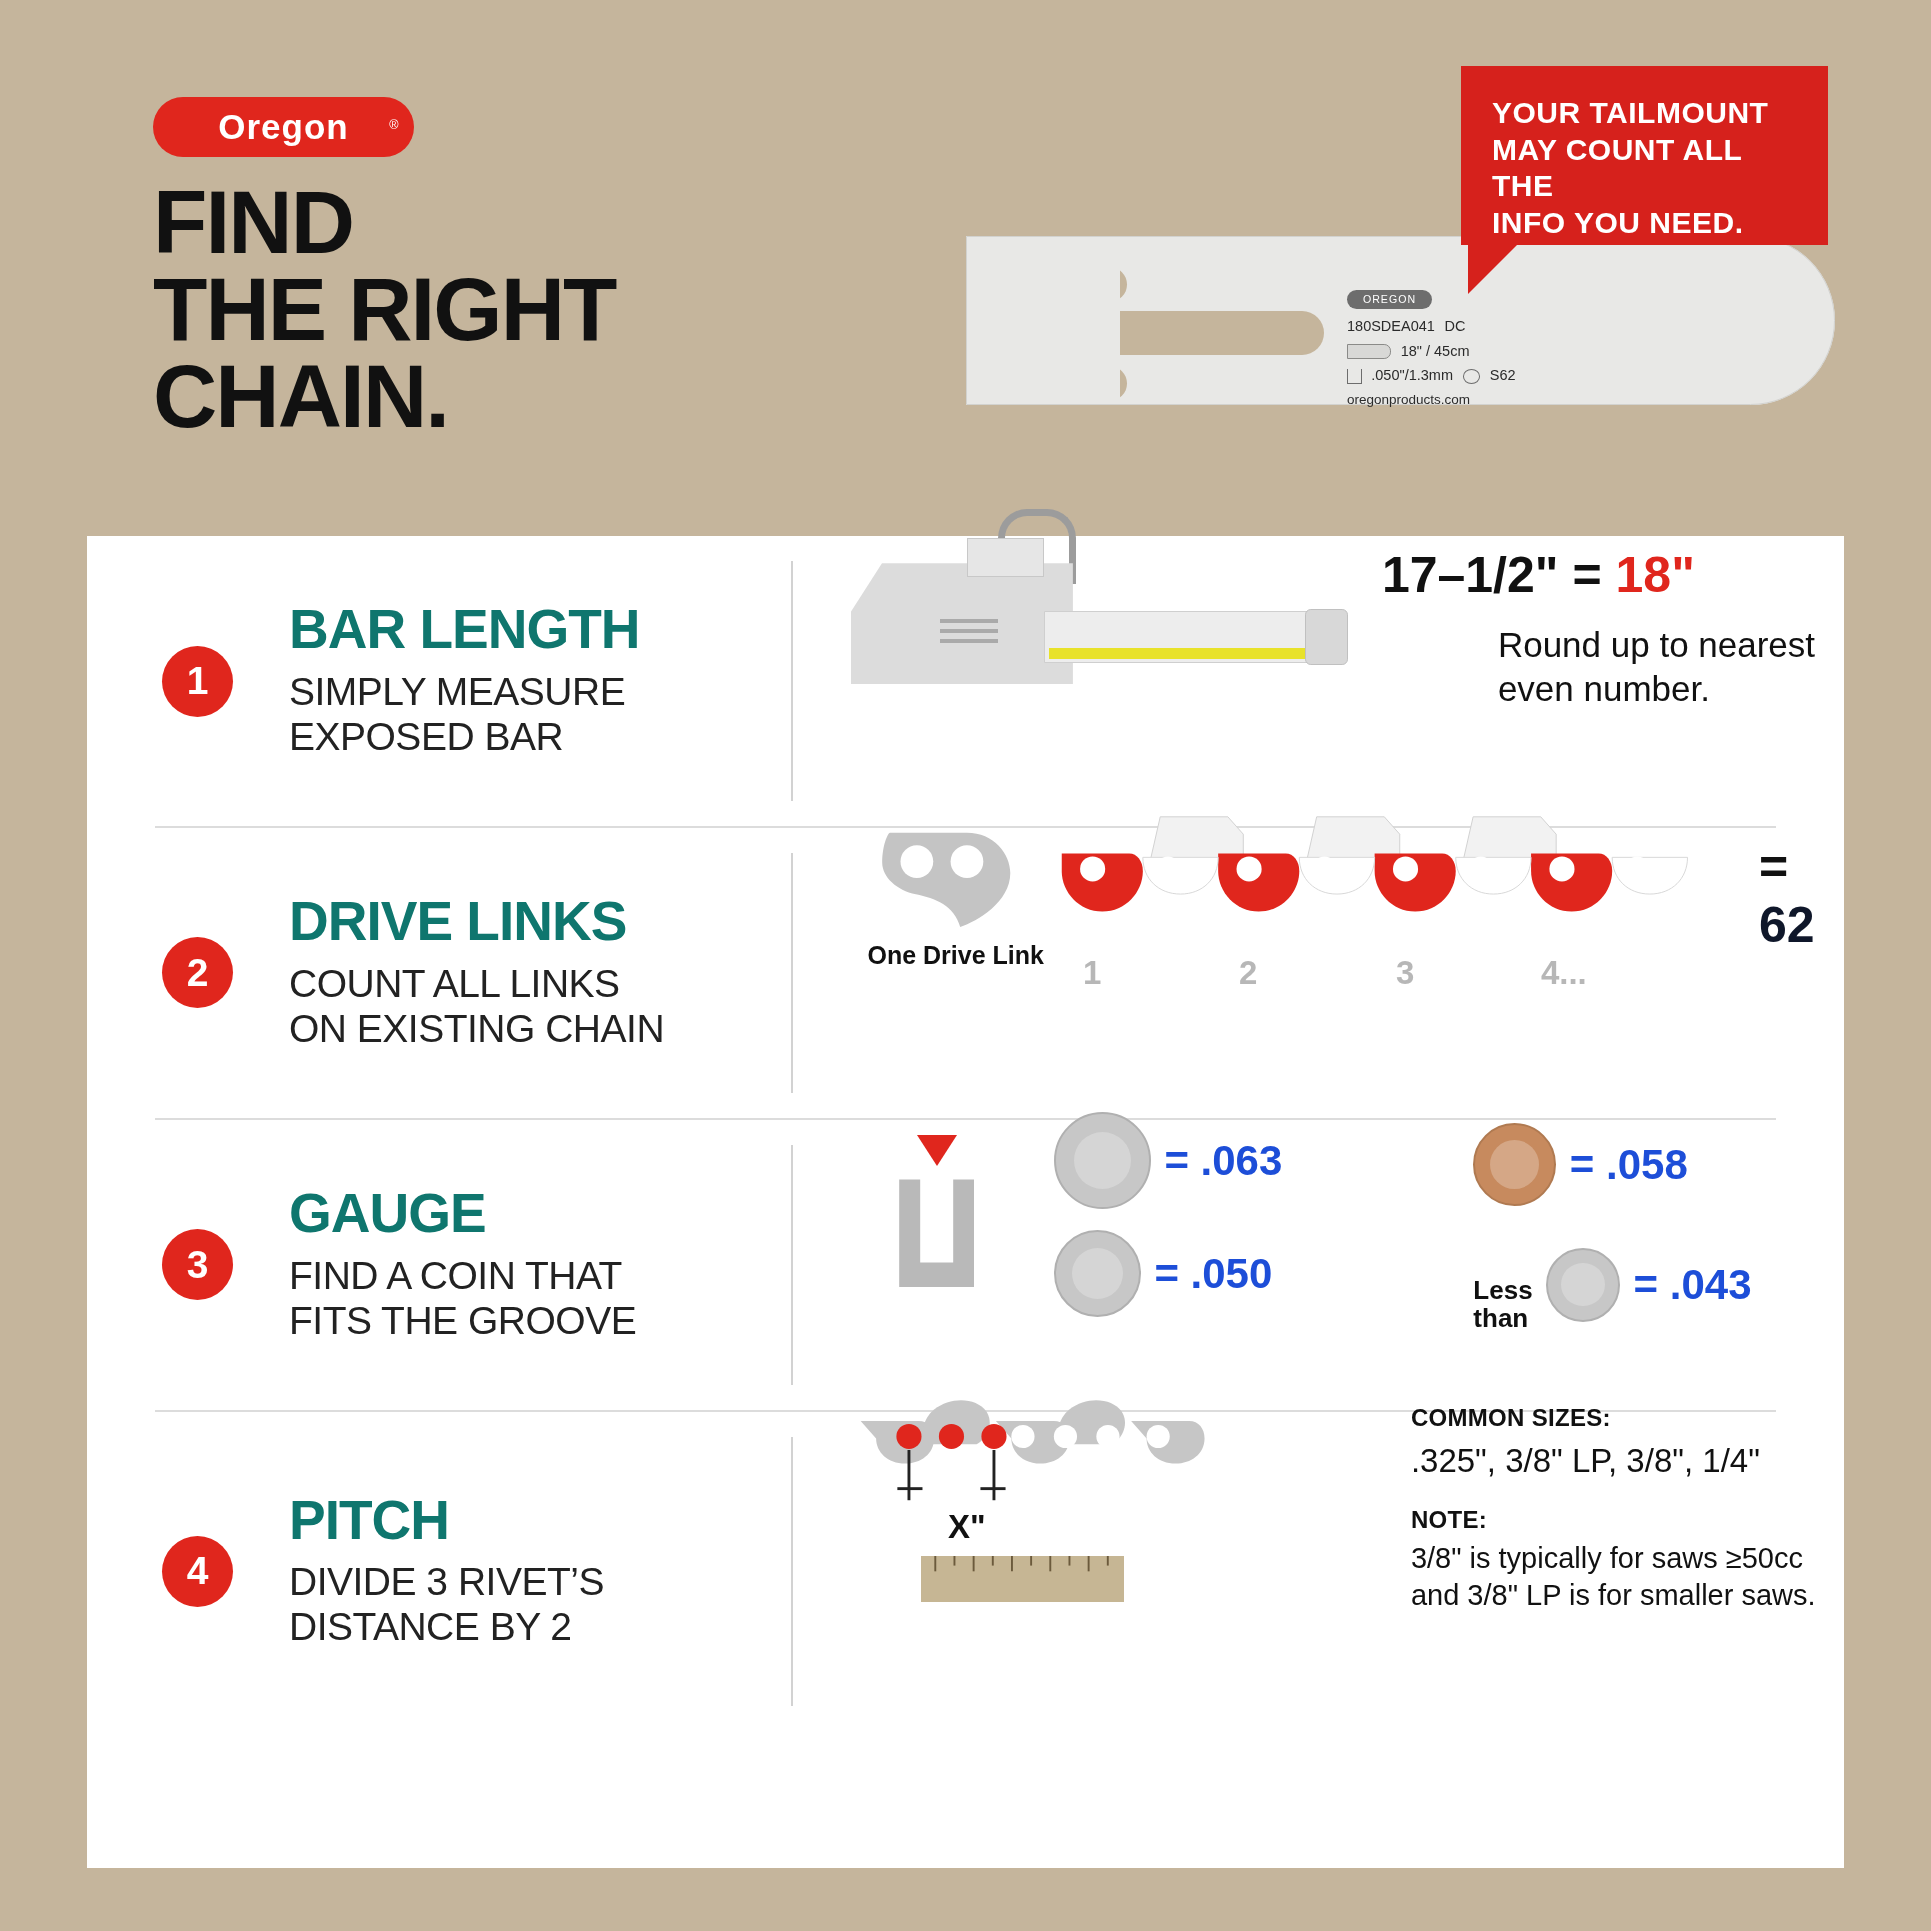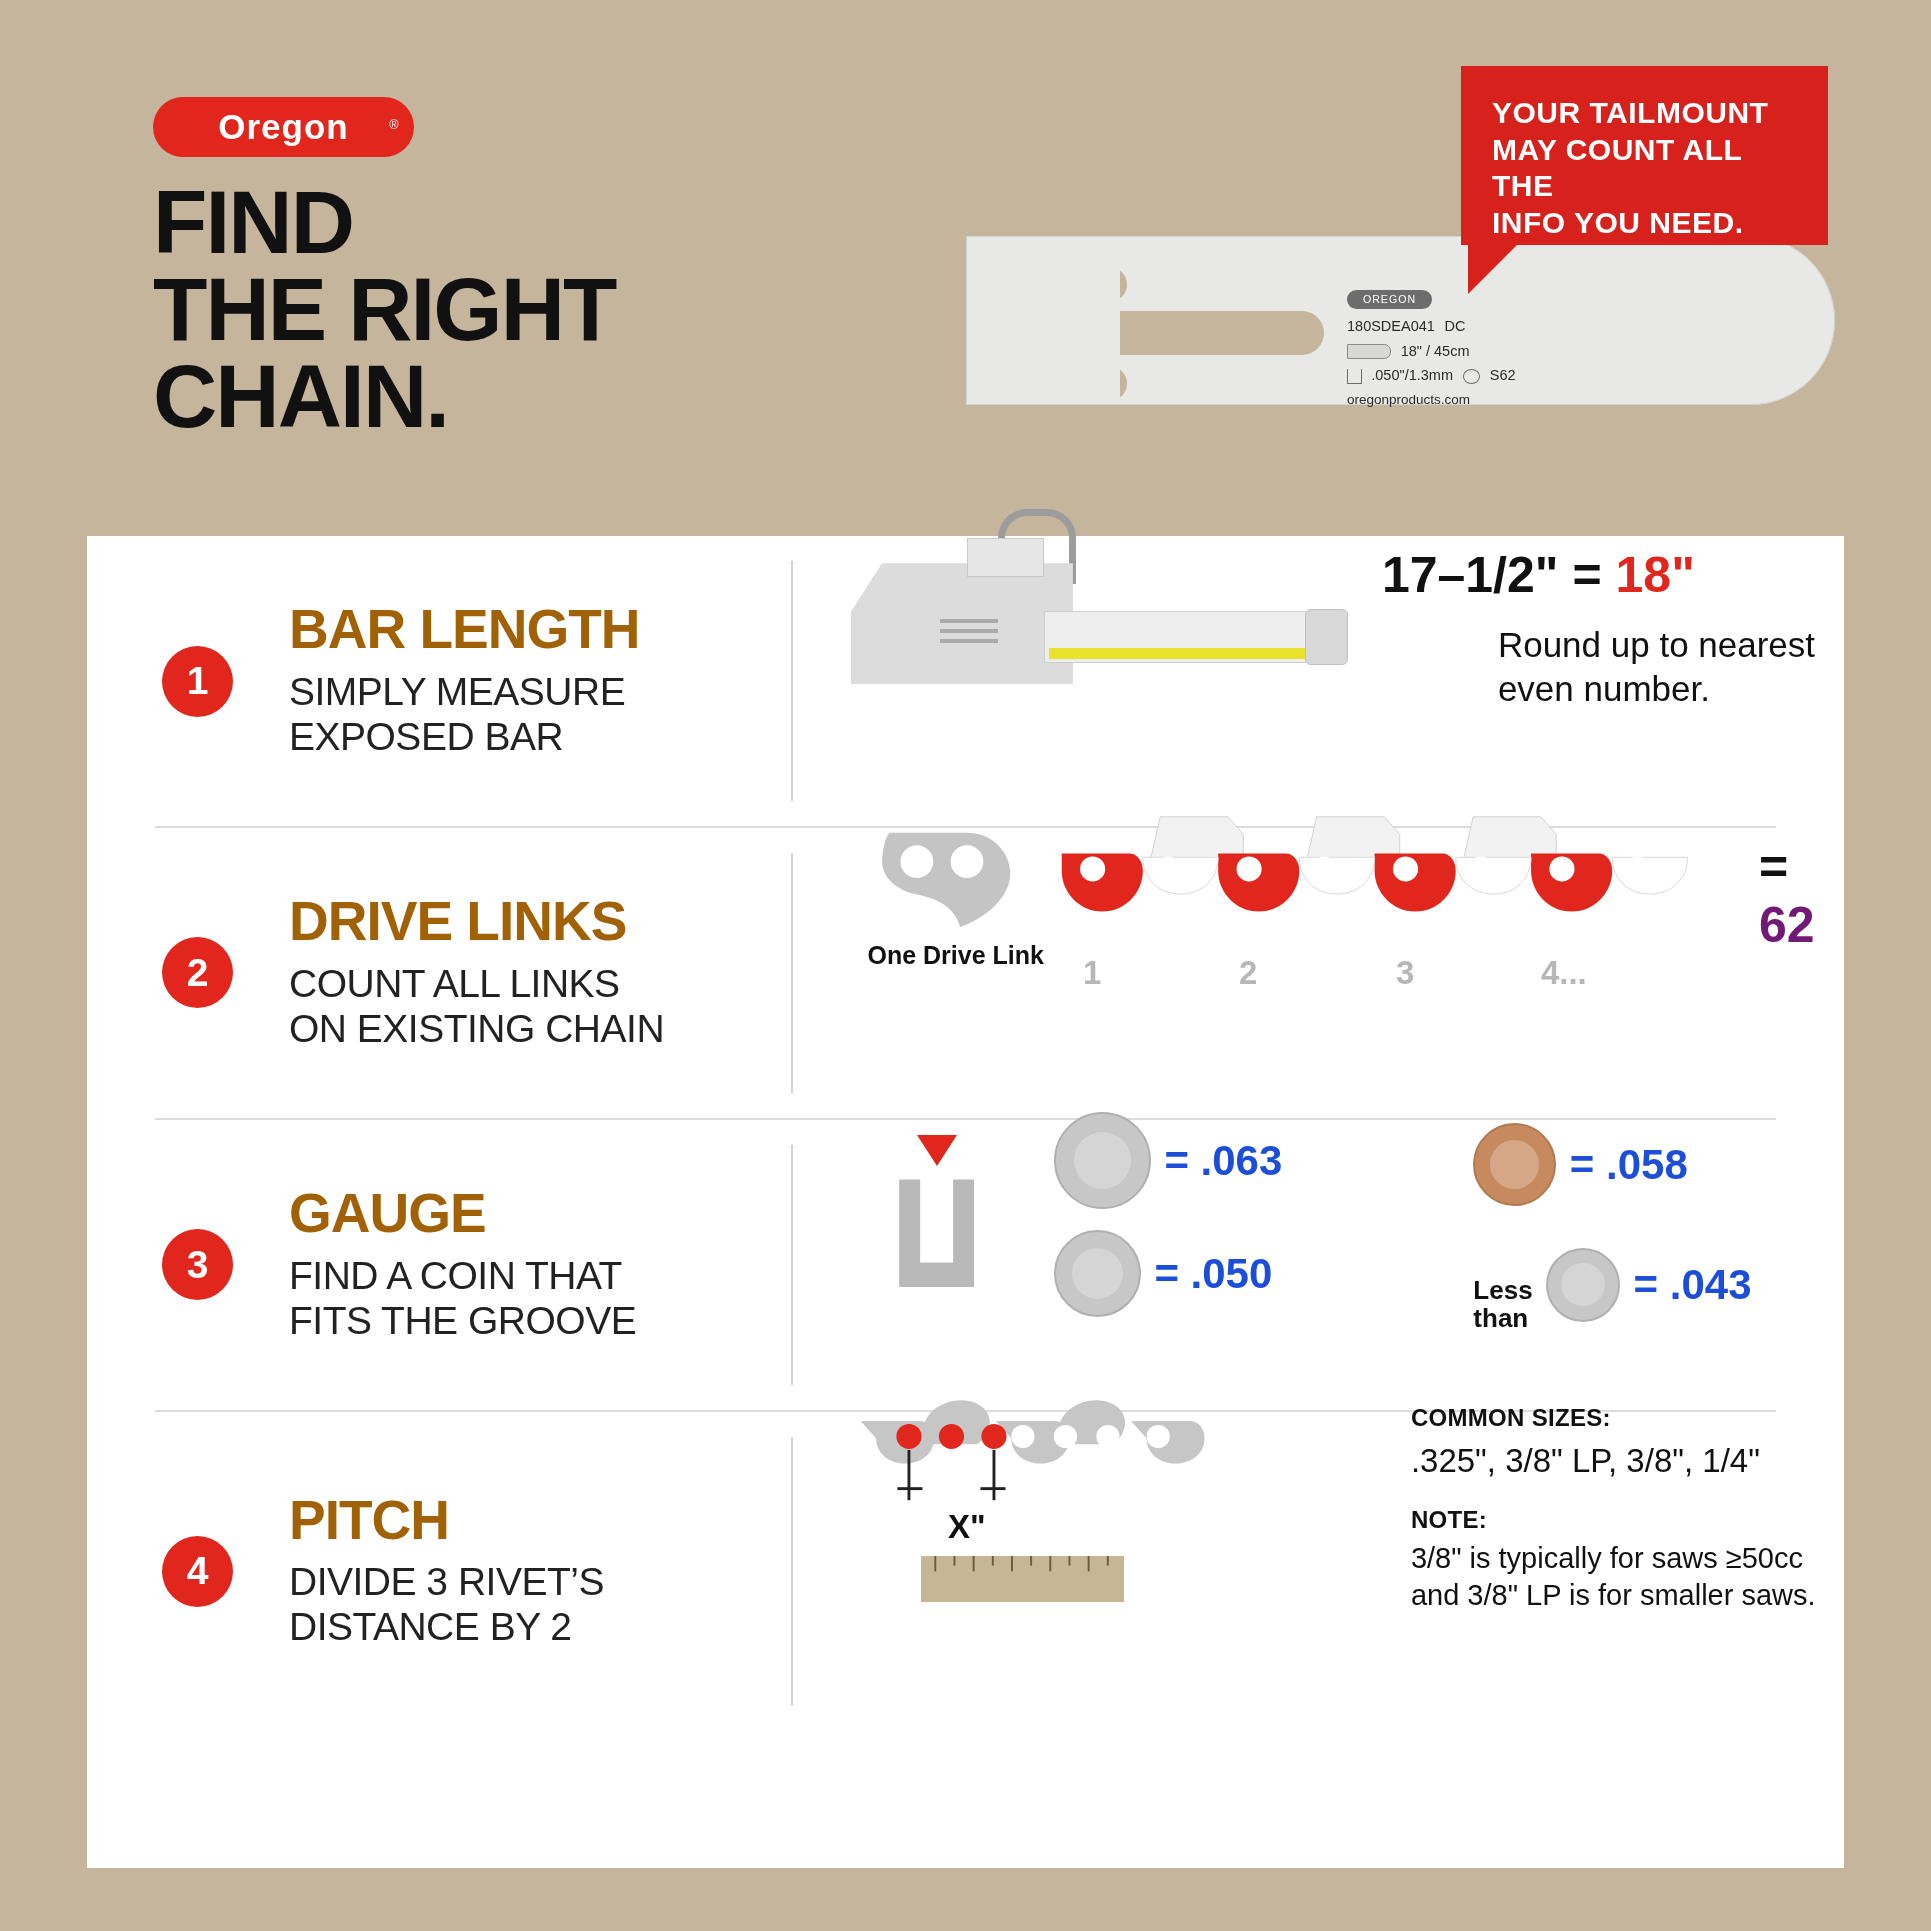--- a/index.html
+++ b/index.html
@@ -74,21 +74,21 @@
     position:absolute;left:87px;top:536px;width:1757px;height:1332px;background:#fff;
   }
   .row{position:relative;display:flex;align-items:center;}
   .divider{height:1.9px;background:#dcdcdc;margin:0 68px;}
   .num{
     width:71px;height:71px;border-radius:50%;background:#e0261d;color:#fff;
     font-size:39px;font-weight:bold;display:flex;align-items:center;justify-content:center;
     flex:0 0 auto;
   }
   .step-text{margin-left:56px;width:502px;}
-  .step-title{font-size:55px;font-weight:bold;color:#a16207;letter-spacing:-1px;line-height:1;}
+  .step-title{font-size:55px;font-weight:bold;color:#0f766e;letter-spacing:-1px;line-height:1;}
   .step-sub{font-size:39px;color:#222;line-height:1.16;margin-top:11.6px;letter-spacing:-0.5px;}
   .vline{width:1.9px;background:#d2d2d2;align-self:stretch;margin:25px 0;}
   .right-area{flex:1;position:relative;height:100%;}
   
   #row1{height:290px;padding-left:75px;}
   #row2{height:290px;padding-left:75px;}
   #row3{height:290px;padding-left:75px;}
   #row4{height:319px;padding-left:75px;}
 
   
@@ -105,21 +105,21 @@
   .measure-eq{position:absolute;left:589px;top:9.7px;font-size:50px;font-weight:bold;color:#111;white-space:nowrap;}
   .measure-eq .red{color:#e0261d;}
   .measure-note{position:absolute;left:705px;top:87px;width:386px;font-size:35px;color:#111;line-height:1.25;}
 
   
   .onelink{position:absolute;left:68px;top:-4.8px;width:183px;text-align:right;}
   .onelink-label{font-size:25px;font-weight:bold;color:#111;margin-top:7.7px;}
   .chain-strip{position:absolute;left:261px;top:-19.3px;width:676px;height:164px;}
   .cnum{position:absolute;top:145px;font-size:33px;font-weight:bold;color:#b7b7b7;}
   .eq62{position:absolute;left:966px;top:9.7px;font-size:50px;font-weight:bold;color:#111;}
-  .eq62 .red{color:#701a75;}
+  .eq62 .red{color:#0f172a;}
 
   
   .groove{position:absolute;left:87px;top:9.7px;width:116px;height:164px;}
   .groove-u{position:absolute;left:19.3px;top:50px;width:75px;height:108px;background:#b9b9b9;
     clip-path:polygon(0 0,21px 0,21px calc(100% - 25px),calc(100% - 21px) calc(100% - 25px),calc(100% - 21px) 0,100% 0,100% 100%,0 100%);}
   .groove-arrow{position:absolute;left:37px;top:5.8px;width:0;height:0;border-left:20px solid transparent;border-right:20px solid transparent;border-top:31px solid #e0261d;}
   .coin-grid{position:absolute;left:261px;top:-7.7px;width:869px;}
   .coin-cell{display:inline-flex;align-items:center;gap:13.5px;width:415px;margin-bottom:21px;}
   .coin{border-radius:50%;position:relative;flex:0 0 auto;display:flex;align-items:center;justify-content:center;}
   .coin.quarter{width:93px;height:93px;background:#c7c7c7;border:2.9px solid #b0b0b0;}

